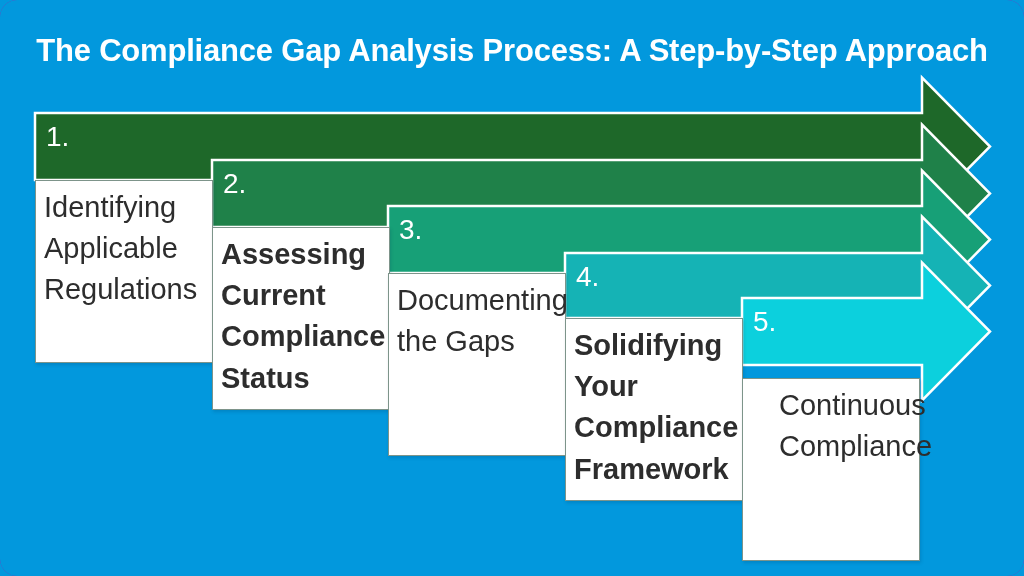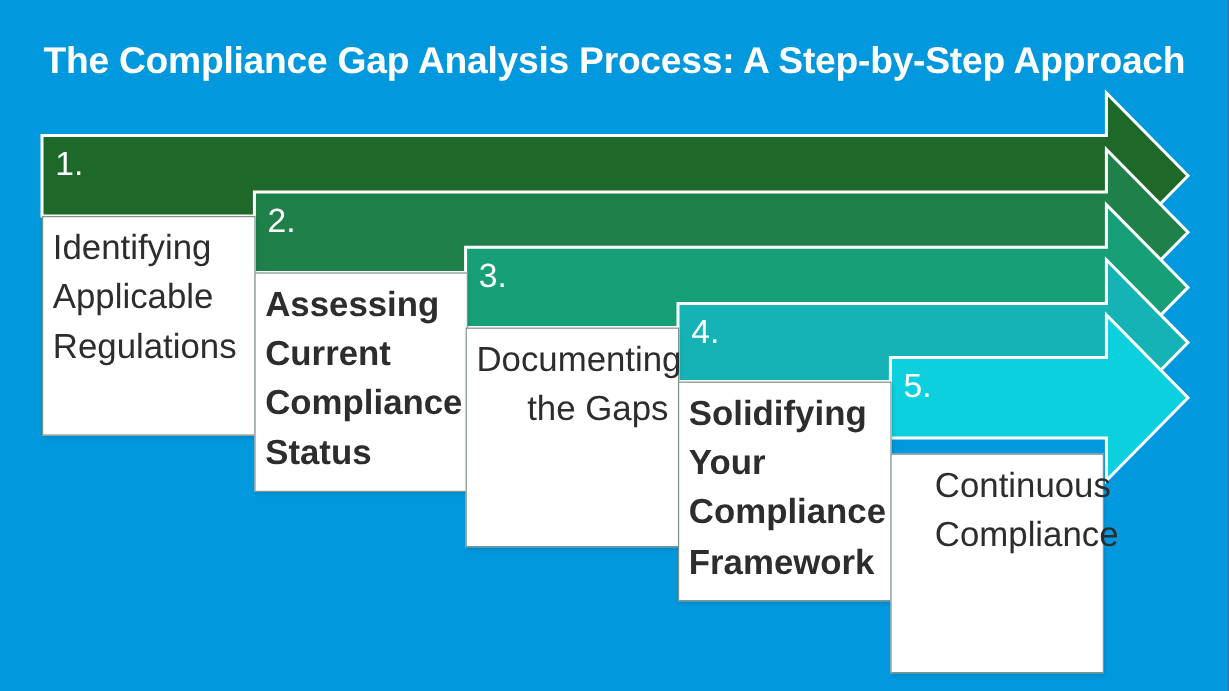--- a/index.html
+++ b/index.html
@@ -66,21 +66,21 @@
   .num-5 { left: 753px; top: 308px; }
   .card-1 { left: 35px;  top: 180px; }
   .card-2 { left: 212px; top: 227px; font-weight: bold; }
   .card-3 { left: 388px; top: 273px; }
   .card-4 { left: 565px; top: 318px; }
   .card-5 { left: 742px; top: 378px; padding-left: 28px; }
 </style>
 </head>
 <body>
 
-<div class="canvas" style="background: #b91c1c;">
+<div class="canvas" style="background: #a21caf; border-radius: 17px;">
 
   <svg class="arrows" viewBox="0 0 1024 576" aria-hidden="true">
     <rect x="0" y="0" width="1024" height="576" fill="#0298dd"></rect>
     <polygon points="35,113 922,113 922,77.5 990,146.5 922,215.5 922,180 35,180" stroke="#ffffff" stroke-width="2.5" fill="#1e6829"></polygon>
     <polygon points="212,160 922,160 922,124.5 990,193.5 922,262.5 922,227 212,227" stroke="#ffffff" stroke-width="2.5" fill="#1f8149"></polygon>
     <polygon points="388,206 922,206 922,170.5 990,239.5 922,308.5 922,273 388,273" stroke="#ffffff" stroke-width="2.5" fill="#17a077"></polygon>
     <polygon points="565,253 922,253 922,216.5 990,285.5 922,354.5 922,318 565,318" stroke="#ffffff" stroke-width="2.5" fill="#15b3b5"></polygon>
     <polygon points="742,298 922,298 922,262.5 990,331.5 922,400.5 922,365 742,365" stroke="#ffffff" stroke-width="2.5" fill="#0cd0dd"></polygon>
   </svg>
 
@@ -97,21 +97,21 @@
 Applicable
 Regulations</div>
   </div>
   <div class="card card-2">
     <div class="card-text" style="color: rgb(45, 45, 45);">Assessing
 Current
 Compliance
 Status</div>
   </div>
   <div class="card card-3">
-    <div class="card-text" style="color: rgb(45, 45, 45); text-align: right;">Documenting
+    <div class="card-text" style="color: rgb(45, 45, 45);">Documenting
 the Gaps</div>
   </div>
   <div class="card card-4">
     <div class="card-text" style="color: rgb(45, 45, 45); font-weight: bold;">Solidifying
 Your
 Compliance
 Framework</div>
   </div>
   <div class="card card-5">
     <div class="card-text" style="color: rgb(45, 45, 45);">Continuous

